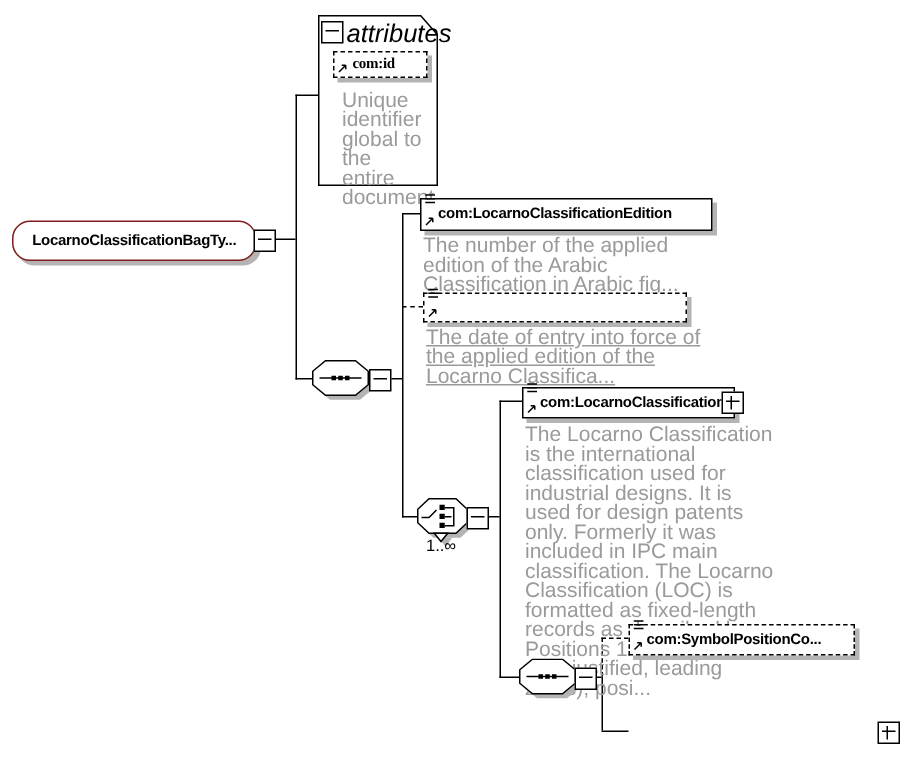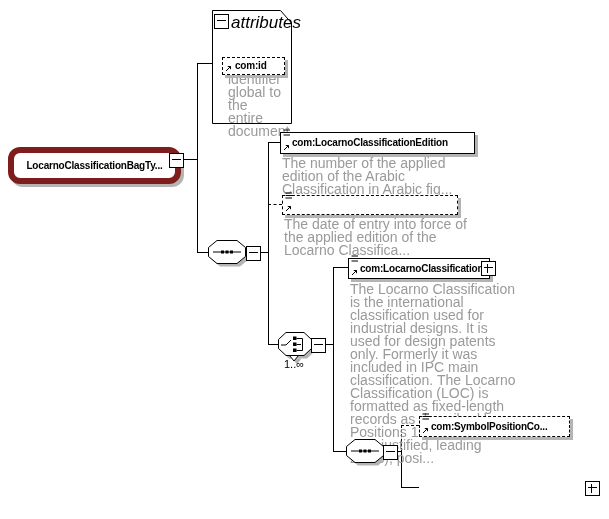--- a/index.html
+++ b/index.html
@@ -20,21 +20,21 @@
     box-shadow:3px 3px 0 #b4b4b4;z-index:2;
   }
   .el.dashed{border-style:dashed;}
   .el .nm{
     display:block;white-space:nowrap;overflow:visible;
     font-weight:bold;font-size:10px;letter-spacing:-0.2px;
     padding-left:11px;
   }
   
   .root{
-    position:absolute;background:#fff;border:6px solid #7f1d1d;border-radius:12px;
+    position:absolute;background:#fff;border:1px solid #7f1d1d;border-radius:12px;
     box-shadow:3px 3px 0 #b4b4b4;z-index:2;text-align:center;
     font-weight:bold;font-size:10px;letter-spacing:-0.2px;
   }
   
   .toggle{
     position:absolute;width:13px;height:13px;background:#fff;border:1px solid #000;z-index:4;
   }
   .toggle::before{
     content:"";position:absolute;left:2px;right:2px;top:5px;height:1px;background:#000;
   }
@@ -86,21 +86,21 @@
     <span>LocarnoClassificationBagTy...</span>
   </div>
   <div class="toggle" style="left:169px;top:153px;"></div>
 
   <div class="attr-panel" style="left:212px;top:10px;width:80px;height:114px;">
     <svg width="80" height="114">
       <path d="M0.5,0.5 H68.5 L79.5,13 V113.5 H0.5 Z" fill="#ffffff" stroke="#000000"></path>
     </svg>
     <div class="toggle" style="left:2px;top:4px;"></div>
     <div class="hdr">attributes</div>
-    <div class="el dashed" style="left:10px;top:47px;width:61px;height:16px;">
+    <div class="el dashed" style="left:10px;top:24px;width:61px;height:16px;font-family:Liberation Serif, serif;">
       <svg class="icon-arrow" width="9" height="9">
         <path d="M2,7 L6.5,2.5 M6.5,2.5 H3.8 M6.5,2.5 V5.2" fill="none" stroke="#000" stroke-width="1"></path>
       </svg>
       <span class="nm" style="line-height:16px;padding-left:12px;">com:id</span>
     </div>
     <div class="doc" style="left:16px;top:50px;width:54px;">Unique identifier global to the entire document</div>
   </div>
 
   <div class="connector" style="left:208px;top:240px;">
     <svg width="44" height="32">
@@ -126,21 +126,21 @@
   <div class="doc" style="left:282px;top:157px;width:186px;">The number of the applied edition of the Arabic Classification in Arabic fig...</div>
 
   <div class="el dashed" style="left:282px;top:195px;width:174px;height:18px;">
     <svg class="icon-lines" width="9" height="8">
       <path d="M0.5,1 H7 M0.5,3.5 H7 M0.5,6 H7" stroke="#000" stroke-width="1"></path>
     </svg>
     <svg class="icon-arrow" width="9" height="9">
       <path d="M2,7 L6.5,2.5 M6.5,2.5 H3.8 M6.5,2.5 V5.2" fill="none" stroke="#000" stroke-width="1"></path>
     </svg>
   </div>
-  <div class="doc" style="left:284px;top:218px;width:186px;">The date of entry into force of the applied edition of the Locarno Classifica...</div>
+  <div class="doc" style="left:284px;top:218px;width:186px;text-decoration:underline;">The date of entry into force of the applied edition of the Locarno Classifica...</div>
 
   <div class="connector" style="left:278px;top:332px;">
     <svg width="42" height="38">
       <polygon points="8,0.5 26,0.5 33.5,7.5 33.5,16.5 26,23.5 8,23.5 0.5,16.5 0.5,7.5" transform="translate(3,3)" fill="#b4b4b4" stroke="none"></polygon>
       <polygon points="11.5,23.5 20.5,23.5 16,29.5" transform="translate(3,3)" fill="#b4b4b4" stroke="none"></polygon>
       <polygon points="8,0.5 26,0.5 33.5,7.5 33.5,16.5 26,23.5 8,23.5 0.5,16.5 0.5,7.5" fill="#ffffff" stroke="#000000"></polygon>
       <polygon points="11.5,23.5 20.5,23.5 16,29" fill="#ffffff" stroke="#000000"></polygon>
       <path d="M3,13 H8 L13,8" fill="none" stroke="#000"></path>
       <rect x="15" y="4.5" width="3.5" height="3.5" fill="#000"></rect>
       <rect x="15" y="10.5" width="3.5" height="3.5" fill="#000"></rect>

